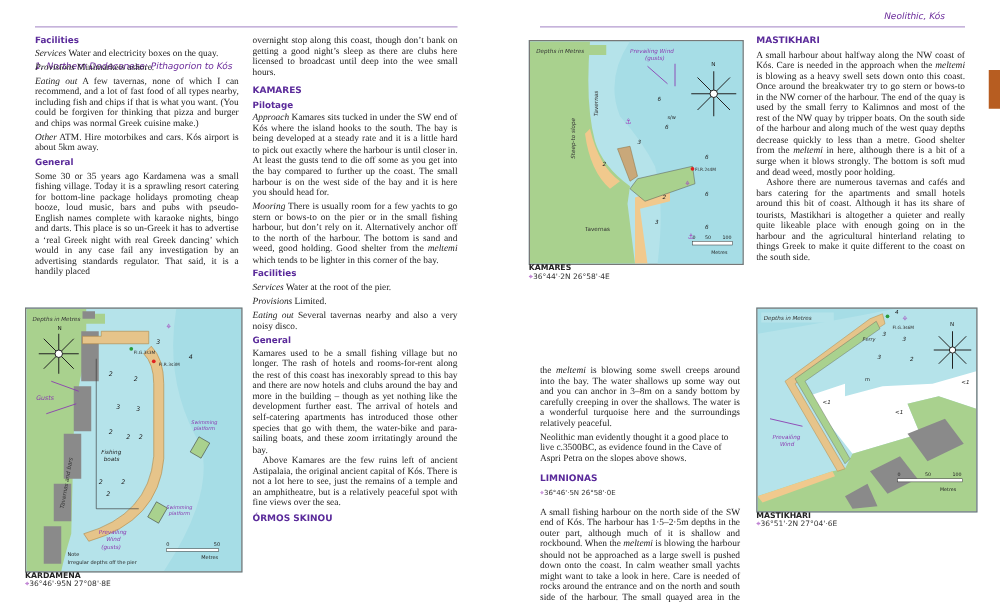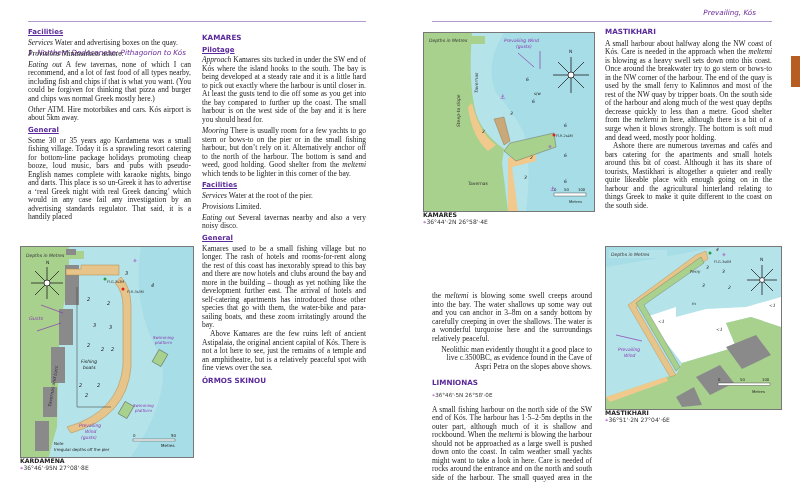--- a/index.html
+++ b/index.html
@@ -3,67 +3,68 @@
 <meta charset="utf-8">
 <style>
   html,body{margin:0;padding:0;background:#fff;}
   body{width:800px;height:482px;position:relative;overflow:hidden;font-family:"Liberation Serif",serif;color:#222;}
   .hdr{position:absolute;top:8px;font-family:"DejaVu Sans",sans-serif;font-style:italic;font-size:7.2px;color:#6a2a9a;}
   .hrule{position:absolute;top:21px;height:1px;background:#b49bcf;}
   .col{position:absolute;font-size:7.5px;line-height:8.55px;text-align:justify;}
   .col p{margin:0 0 2.5px 0;}
   .col p.ind{text-indent:8px;margin-bottom:0;}
   .h2{font-family:"DejaVu Sans",sans-serif;font-weight:bold;color:#5a2a9a;font-size:7.2px;margin:6px 0 3px 0;text-transform:uppercase;}
-  .h3{font-family:"DejaVu Sans",sans-serif;font-weight:bold;color:#5a2a9a;font-size:7px;margin:3px 0 2px 0;text-decoration:underline;}
+  .h3{font-family:"DejaVu Sans",sans-serif;font-weight:bold;color:#5a2a9a;font-size:7px;margin:3px 0 2px 0;}
   .coord{font-family:"DejaVu Sans",sans-serif;font-size:5.6px;color:#333;margin:2px 0 6px 0;}
   em{font-style:italic;}
   .map{position:absolute;border:1px solid #777;background:#b5e3ea;overflow:hidden;}
   .caption{position:absolute;font-family:"DejaVu Sans",sans-serif;font-size:6px;color:#333;line-height:7px;}
   .caption b{font-size:6.2px;color:#222;}
   .tab{position:absolute;left:791px;top:56px;width:9px;height:31px;background:#b75d21;}
   svg text{font-family:"DejaVu Sans",sans-serif;}
   .pin{color:#a44bbf;}
 </style>
 </head>
 <body>
 
 <div class="hdr" style="left:28px;margin-top:40px;">1. Northern Dodecanese: Pithagorion to Kós</div>
 <div class="hrule" style="left:28px;width:338px;"></div>
-<div class="hdr" style="right:44px;">Prevailing, Kós</div>
+<div class="hdr" style="right:44px;">Neolithic, Kós</div>
 <div class="hrule" style="left:432px;width:340px;"></div>
 <div class="tab"></div>
 
 <div class="col" style="left:28px;top:28px;width:163px;">
   <div class="h3" style="margin-top:0">Facilities</div>
-  <p><em>Services</em><span> Water and advertising boxes on the quay.</span></p>
+  <p><em>Services</em><span> Water and electricity boxes on the quay.</span></p>
   <p><em>Provisions</em><span> Minimarkets ashore.</span></p>
-  <p><em>Eating out</em><span> A few tavernas, none of which I can recommend, and a lot of fast food of all types nearby, including fish and chips if that is what you want. (You could be forgiven for thinking that pizza and burger and chips was normal Greek mostly here.)</span></p>
+  <p><em>Eating out</em><span> A few tavernas, none of which I can recommend, and a lot of fast food of all types nearby, including fish and chips if that is what you want. (You could be forgiven for thinking that pizza and burger and chips was normal Greek cuisine make.)</span></p>
   <p><em>Other</em><span> ATM. Hire motorbikes and cars. Kós airport is about 5km away.</span></p>
   <div class="h3">General</div>
   <p>Some 30 or 35 years ago Kardamena was a small fishing village. Today it is a sprawling resort catering for bottom-line package holidays promoting cheap booze, loud music, bars and pubs with pseudo-English names complete with karaoke nights, bingo and darts. This place is so un-Greek it has to advertise a ‘real Greek night with real Greek dancing’ which would in any case fail any investigation by an advertising standards regulator. That said, it is a handily placed</p>
 </div>
 
 <div class="col" style="left:202px;top:28px;width:164px;">
+  <p>overnight stop along this coast, though don’t bank on getting a good night’s sleep as there are clubs here licensed to broadcast until deep into the wee small hours.</p>
   <div class="h2">KAMARES</div>
   <div class="h3">Pilotage</div>
   <p><em>Approach</em><span> Kamares sits tucked in under the SW end of Kós where the island hooks to the south. The bay is being developed at a steady rate and it is a little hard to pick out exactly where the harbour is until closer in. At least the gusts tend to die off some as you get into the bay compared to further up the coast. The small harbour is on the west side of the bay and it is here you should head for.</span></p>
   <p><em>Mooring</em><span> There is usually room for a few yachts to go stern or bows-to on the pier or in the small fishing harbour, but don’t rely on it. Alternatively anchor off to the north of the harbour. The bottom is sand and weed, good holding. Good shelter from the </span><em>meltemi</em><span> which tends to be lighter in this corner of the bay.</span></p>
   <div class="h3">Facilities</div>
   <p><em>Services</em><span> Water at the root of the pier.</span></p>
   <p><em>Provisions</em><span> Limited.</span></p>
   <p><em>Eating out</em><span> Several tavernas nearby and also a very noisy disco.</span></p>
   <div class="h3">General</div>
   <p style="margin-bottom:0">Kamares used to be a small fishing village but no longer. The rash of hotels and rooms-for-rent along the rest of this coast has inexorably spread to this bay and there are now hotels and clubs around the bay and more in the building – though as yet nothing like the development further east. The arrival of hotels and self-catering apartments has introduced those other species that go with them, the water-bike and para-sailing boats, and these zoom irritatingly around the bay.</p>
   <p class="ind">Above Kamares are the few ruins left of ancient Astipalaia, the original ancient capital of Kós. There is not a lot here to see, just the remains of a temple and an amphitheatre, but is a relatively peaceful spot with fine views over the sea.</p>
   <div class="h2" style="margin-top:4px">ÓRMOS SKINOU</div>
 </div>
 
 <div class="col" style="left:432px;top:292px;width:160px;">
   <p><span>the </span><em>meltemi</em><span> is blowing some swell creeps around into the bay. The water shallows up some way out and you can anchor in 3–8m on a sandy bottom by carefully creeping in over the shallows. The water is a wonderful turquoise here and the surroundings relatively peaceful.</span></p>
-  <p style="text-align:right">Neolithic man evidently thought it a good place to live c.3500BC, as evidence found in the Cave of Aspri Petra on the slopes above shows.</p>
+  <p style="text-align:left">Neolithic man evidently thought it a good place to live c.3500BC, as evidence found in the Cave of Aspri Petra on the slopes above shows.</p>
   <div class="h2" style="margin-top:8px">LIMNIONAS</div>
   <div class="coord"><span class="pin">⌖</span><span>36°46'·5N 26°58'·0E</span></div>
   <p style="margin-bottom:0"><span>A small fishing harbour on the north side of the SW end of Kós. The harbour has 1·5–2·5m depths in the outer part, although much of it is shallow and rockbound. When the </span><em>meltemi</em><span> is blowing the harbour should not be approached as a large swell is pushed down onto the coast. In calm weather small yachts might want to take a look in here. Care is needed of rocks around the entrance and on the north and south side of the harbour. The small quayed area in the NW corner of the harbour is usually full of local boats.</span></p>
 
 </div>
 
 <div class="col" style="left:605px;top:28px;width:167px;">
   <div class="h2" style="margin-top:0">MASTIKHARI</div>
   <p style="margin-bottom:0"><span>A small harbour about halfway along the NW coast of Kós. Care is needed in the approach when the </span><em>meltemi</em><span> is blowing as a heavy swell sets down onto this coast. Once around the breakwater try to go stern or bows-to in the NW corner of the harbour. The end of the quay is used by the small ferry to Kalimnos and most of the rest of the NW quay by tripper boats. On the south side of the harbour and along much of the west quay depths decrease quickly to less than a metre. Good shelter from the </span><em>meltemi</em><span> in here, although there is a bit of a surge when it blows strongly. The bottom is soft mud and dead weed, mostly poor holding.</span></p>
   <p class="ind">Ashore there are numerous tavernas and cafés and bars catering for the apartments and small hotels around this bit of coast. Although it has its share of tourists, Mastikhari is altogether a quieter and really quite likeable place with enough going on in the harbour and the agricultural hinterland relating to things Greek to make it quite different to the coast on the south side.</p>

